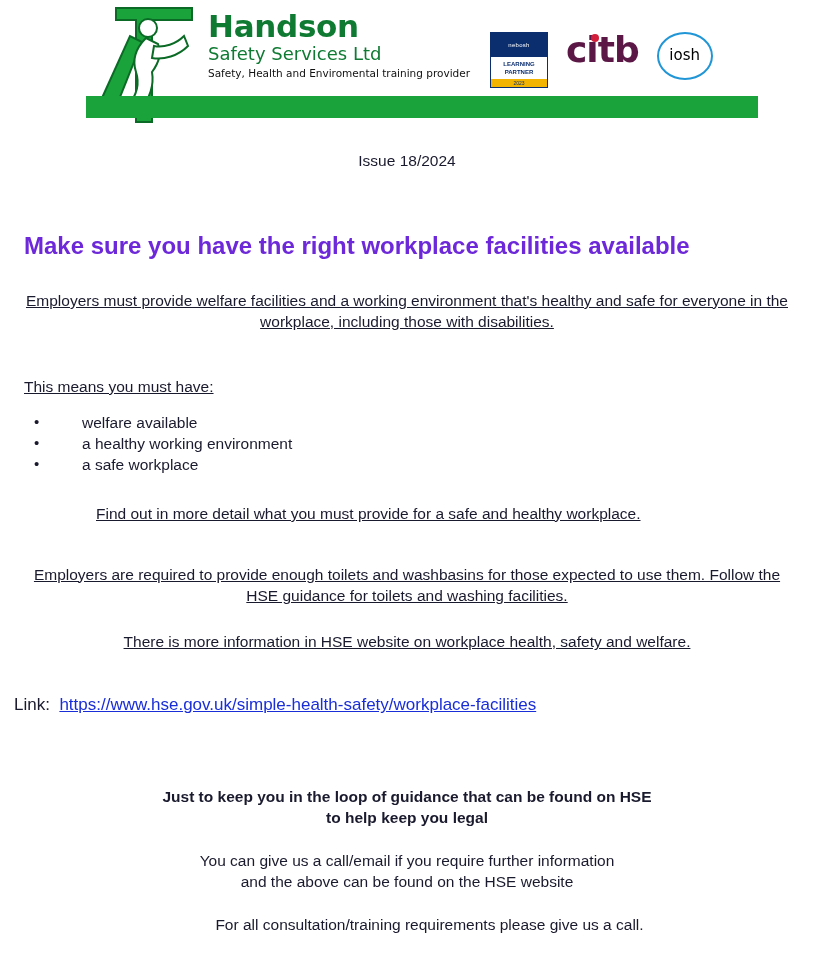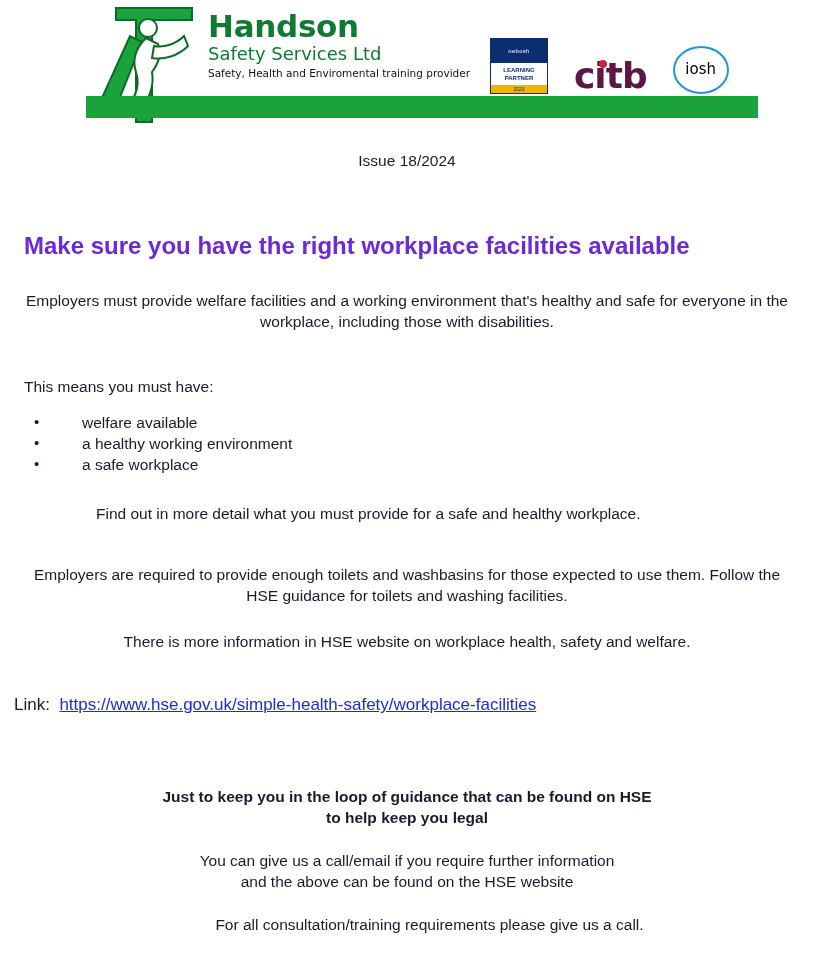--- a/index.html
+++ b/index.html
@@ -63,22 +63,22 @@
     color: #111111;
     margin-top: 3px;
   }
 
   .partner-logos {
     position: absolute;
     left: 490px;
     top: 32px;
     height: 62px;
     display: flex;
-    align-items: flex-end;
-    gap: 26px;
+    align-items: flex-start;
+    gap: 18px;
   }
   .nebosh-badge {
     width: 56px;
     height: 54px;
     border: 1px solid #0b2e6f;
     background: #ffffff;
     display: flex;
     flex-direction: column;
     align-items: center;
     justify-content: flex-start;
@@ -165,20 +165,21 @@
     font-weight: bold;
     font-size: 24px;
     margin-top: 62px;
     padding: 0 24px;
     line-height: 1.2;
   }
   .para {
     font-size: 15.5px;
     line-height: 1.35;
     color: #1a1a2e;
+    text-decoration: underline;
   }
   .para.center {
     text-align: center;
   }
   .intro {
     margin-top: 30px;
     padding: 0 22px;
     text-align: center;
   }
   .means {

